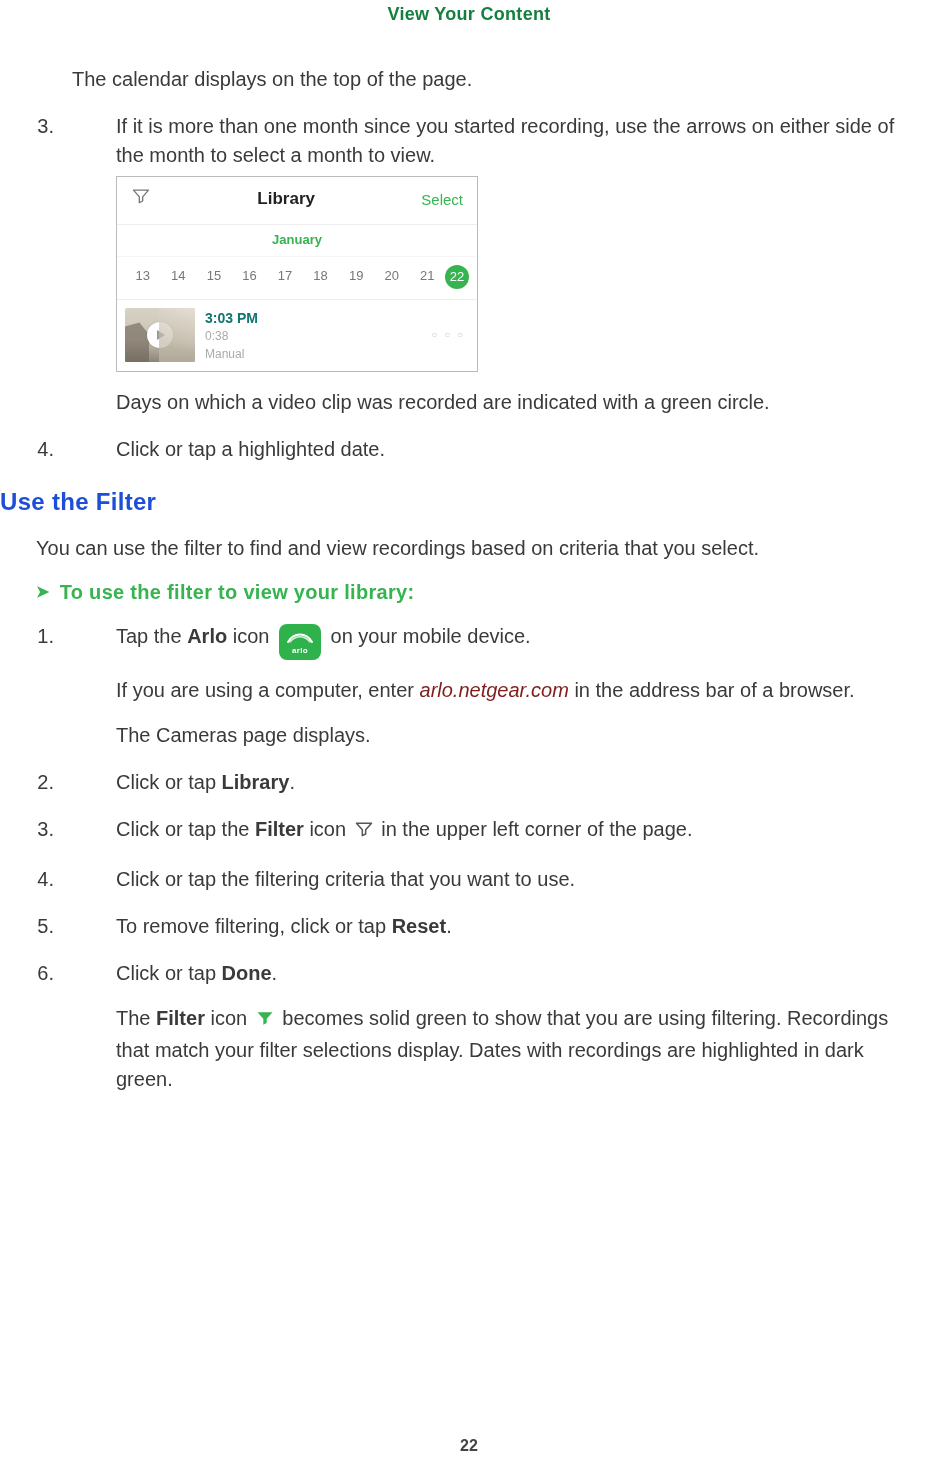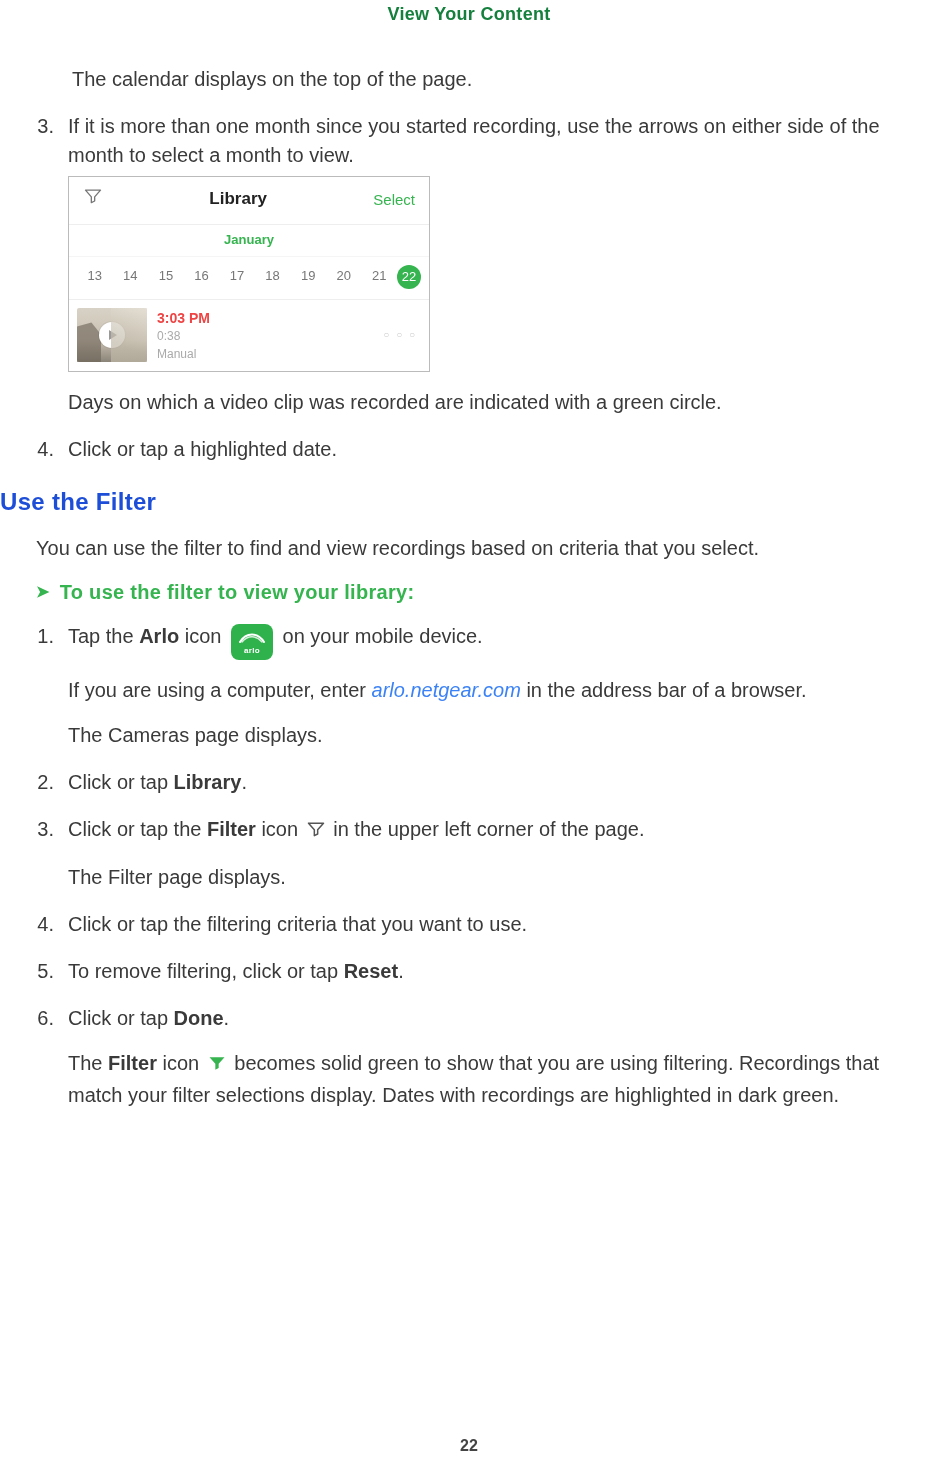--- a/index.html
+++ b/index.html
@@ -37,21 +37,21 @@
     align-items: flex-start;
     margin: 0 0 18px 0;
   }
   .ol-num {
     width: 38px;
     flex: 0 0 38px;
     text-align: right;
     padding-right: 14px;
     box-sizing: border-box;
   }
-  .ol-content { flex: 1; }
+  .ol-content { flex: 1; margin-left: 48px; }
   .ol-content .sub { margin-top: 16px; margin-bottom: 0; }
 
   .section-h {
     font-weight: 600;
     font-size: 24px;
     color: #1d4ed8;
     margin: 24px 0 18px 0;
     letter-spacing: 0.3px;
   }
   .task-row {
@@ -62,21 +62,21 @@
     font-size: 20px;
     margin: 0 0 18px 6px;
     letter-spacing: 0.3px;
   }
   .task-row .chev {
     font-size: 16px;
     margin-right: 10px;
     line-height: 1;
   }
   .bold { font-weight: 700; }
-  .link-green { color: #3b82f6; font-style: italic; text-align: right; }
+  .link-green { color: #7f1d1d; font-style: italic; text-align: right; }
 
   
   .phone {
     width: 360px;
     border: 1px solid #bbb;
     margin: 6px 0 16px 0;
     background: #fff;
     font-family: -apple-system, "Helvetica Neue", Arial, sans-serif;
   }
   .phone .statusbar {
@@ -164,21 +164,21 @@
     display:flex; align-items:center; justify-content:center;
     box-shadow:0 0 0 1px rgba(0,0,0,0.06);
   }
   .playbtn .tri {
     width:0;height:0;
     border-left:8px solid #999;
     border-top:5px solid transparent;
     border-bottom:5px solid transparent;
     margin-left:2px;
   }
-  .entry .meta .t { font-weight:600; font-size:14px; color:#ef4444;}
+  .entry .meta .t { font-weight:600; font-size:14px; color:#0f766e;}
   .entry .meta .d2 { font-size:12px; color:#aaa;}
   .entry .more { margin-left:auto; color:#ccc; letter-spacing:2px; font-size:10px; padding-right:4px;}
 
   .arlo-icon {
     display:inline-flex;
     width:42px; height:36px;
     background:#2fb24c;
     border-radius:8px;
     align-items:flex-end;
     justify-content:center;
@@ -308,21 +308,20 @@
   </div>
 
   <div class="body-text ol-item">
     <div class="ol-num">3.</div>
     <div class="ol-content">
       <div>
         <span>Click or tap the </span><span class="bold">Filter</span><span> icon </span><span class="funnel-inline-outline"><svg width="20" height="20" viewBox="0 0 24 24">
               <path d="M3 5 h18 l-7 8 v5 l-4 2 v-7 z" fill="none" stroke="#555" stroke-width="1.8" stroke-linejoin="round"></path>
             </svg></span><span> in the upper left corner of the page.</span>
       </div>
-      <div class="sub">The Filter page displays.</div>
     </div>
   </div>
 
   <div class="body-text ol-item">
     <div class="ol-num">4.</div>
     <div class="ol-content">Click or tap the filtering criteria that you want to use.</div>
   </div>
 
   <div class="body-text ol-item">
     <div class="ol-num">5.</div>

